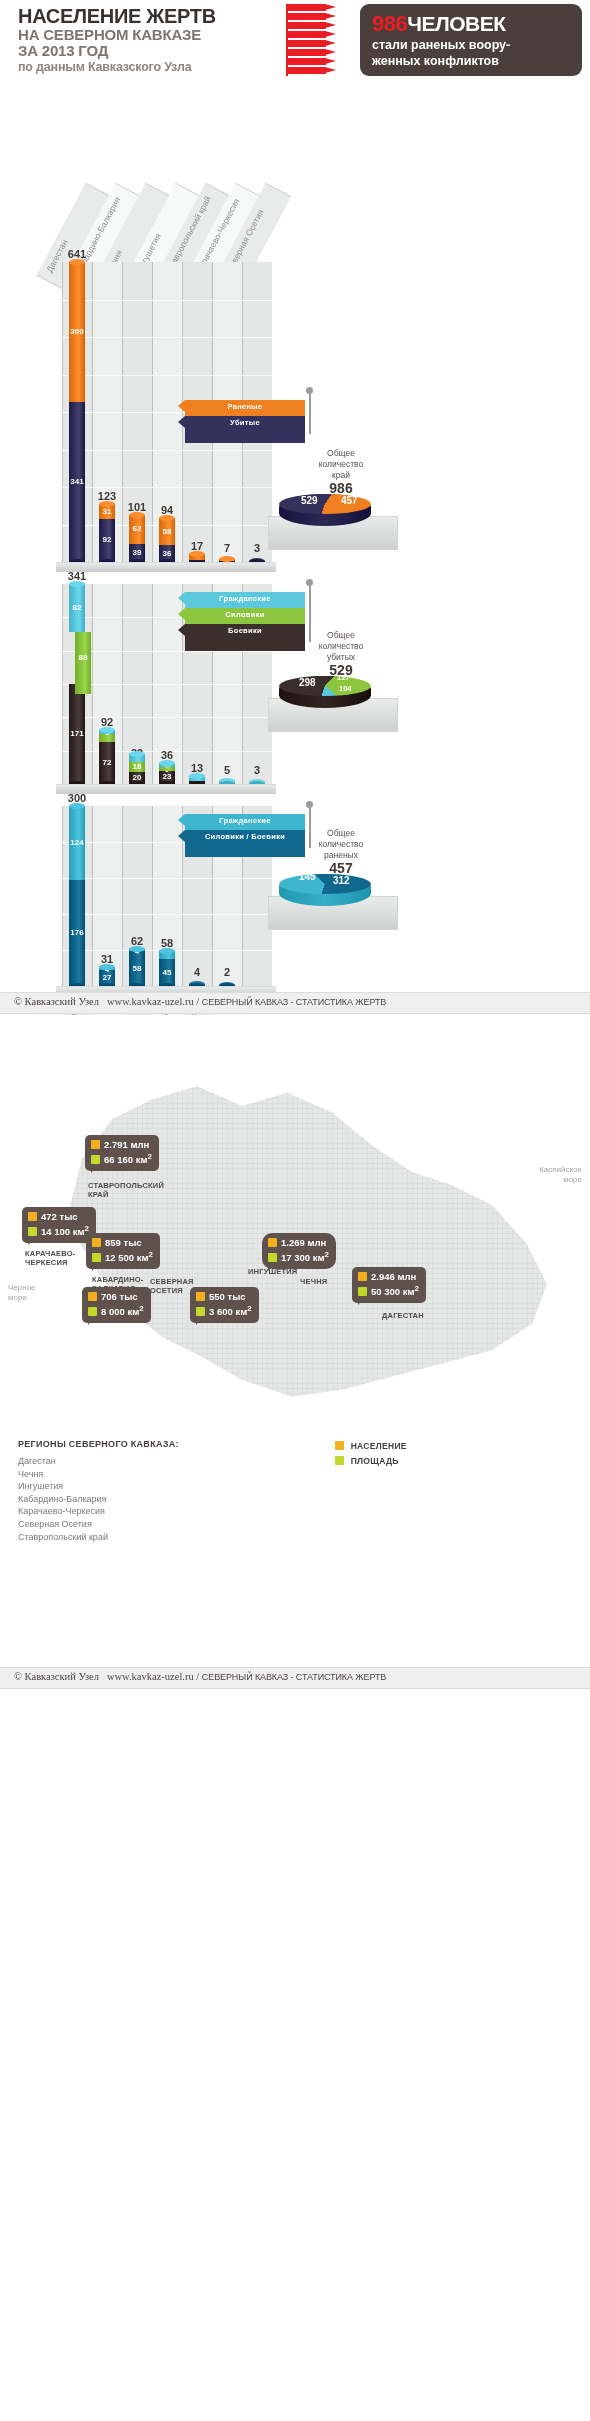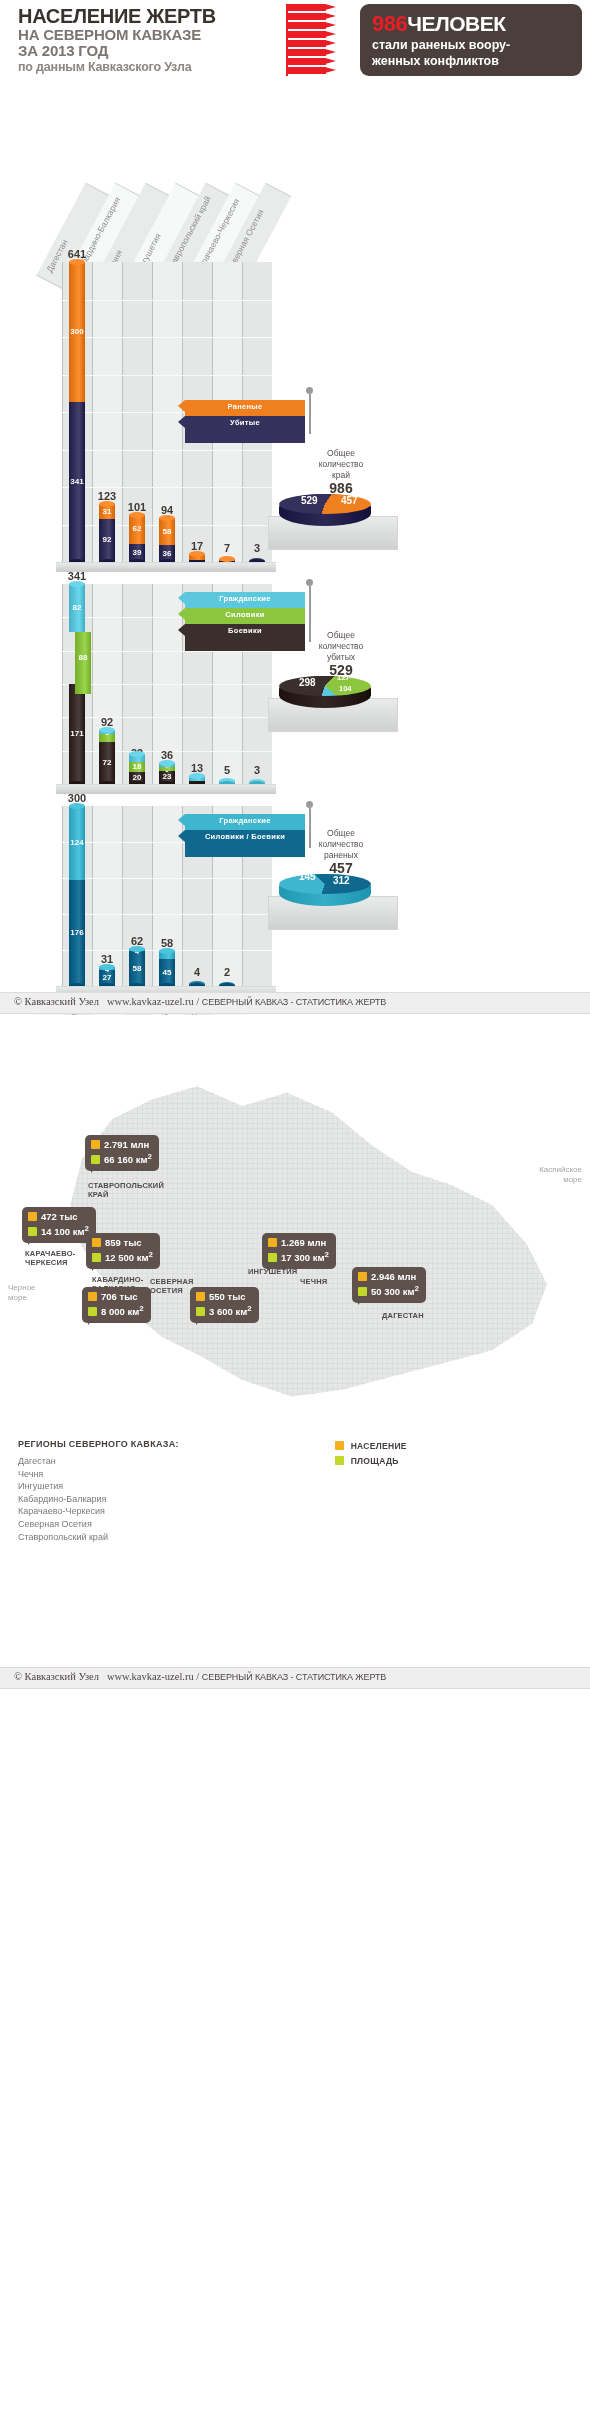--- a/index.html
+++ b/index.html
@@ -484,21 +484,21 @@
       <div class="row"><span class="ic area"></span><span>14 100 км<sup>2</sup></span></div>
     </div>
     <div class="tail" style="left: 28px; top: 223px;"></div>
     <div class="maplbl" style="left: 25px; top: 234px;"><span>КАРАЧАЕВО-</span><br><span>ЧЕРКЕСИЯ</span></div>
     <div class="callout" style="left: 86px; top: 218px;">
       <div class="row"><span class="ic pop"></span><span>859 тыс</span></div>
       <div class="row"><span class="ic area"></span><span>12 500 км<sup>2</sup></span></div>
     </div>
     <div class="tail" style="left: 92px; top: 249px;"></div>
     <div class="maplbl" style="left: 92px; top: 260px;"><span>КАБАРДИНО-</span><br><span>БАЛКАРИЯ</span></div>
-    <div class="callout" style="left: 262px; top: 218px;">
+    <div class="callout" style="left: 262px; top: 218px; border-radius: 10px;">
       <div class="row"><span class="ic pop"></span><span>1.269 млн</span></div>
       <div class="row"><span class="ic area"></span><span>17 300 км<sup>2</sup></span></div>
     </div>
     <div class="tail" style="left: 268px; top: 249px;"></div>
     <div class="maplbl" style="left: 300px; top: 262px;"><span>ЧЕЧНЯ</span></div>
     <div class="callout" style="left: 352px; top: 252px;">
       <div class="row"><span class="ic pop"></span><span>2.946 млн</span></div>
       <div class="row"><span class="ic area"></span><span>50 300 км<sup>2</sup></span></div>
     </div>
     <div class="tail" style="left: 358px; top: 283px;"></div>

